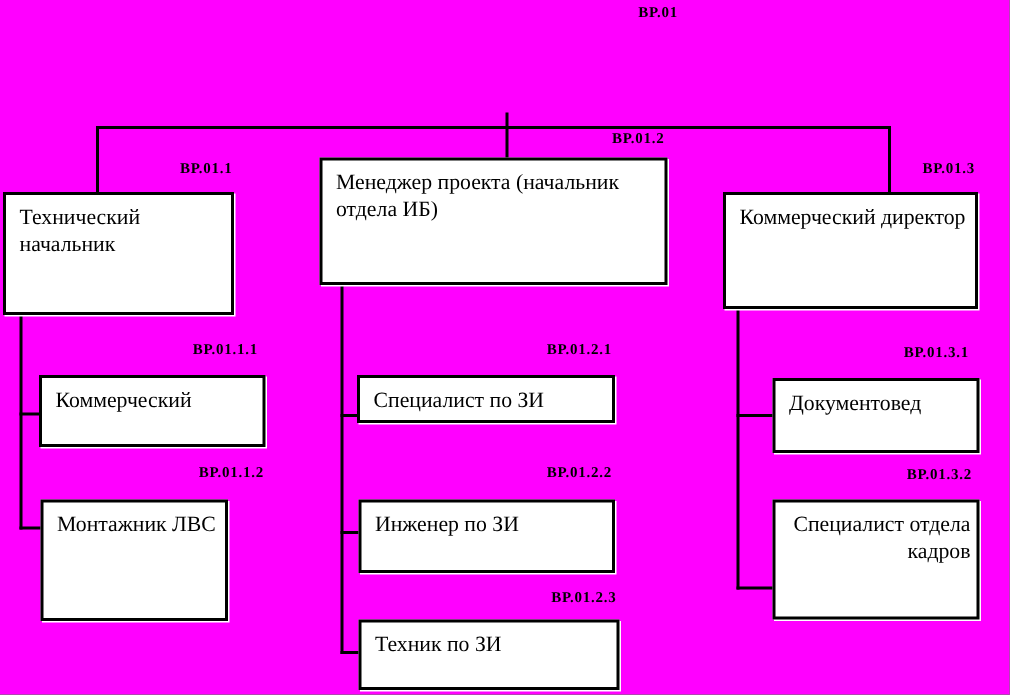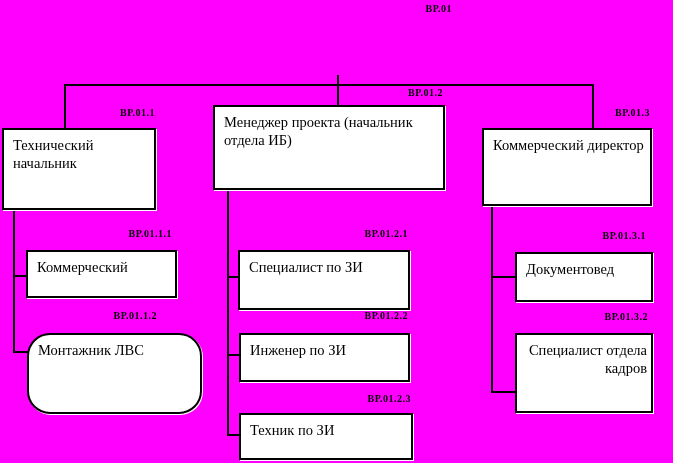--- a/index.html
+++ b/index.html
@@ -68,39 +68,39 @@
 
   <div class="vline" style="left:491px; top:206px; height:187px;"></div>
   <div class="hline" style="left:491px; top:276px; width:25px;"></div>
   <div class="hline" style="left:491px; top:391px; width:25px;"></div>
 
   <div class="code" style="right:221px; top:3px;">ВР.01</div>
   <div class="code" style="right:518px; top:107px;">ВР.01.1</div>
   <div class="code" style="right:230px; top:87px;">ВР.01.2</div>
   <div class="code" style="right:23px;  top:107px;">ВР.01.3</div>
   <div class="code" style="right:501px; top:228px;">ВР.01.1.1</div>
-  <div class="code" style="right:516px; top:310px;">ВР.01.1.2</div>
+  <div class="code" style="right:497px; top:310px;">ВР.01.1.2</div>
   <div class="code" style="right:265px; top:228px;">ВР.01.2.1</div>
   <div class="code" style="right:265px; top:310px;">ВР.01.2.2</div>
   <div class="code" style="right:262px; top:393px;">ВР.01.2.3</div>
   <div class="code" style="right:27px;  top:230px;">ВР.01.3.1</div>
   <div class="code" style="right:25px;  top:311px;">ВР.01.3.2</div>
 
 
   <div class="box" style="left:2px;   top:128px; width:154px; height:82px;">Технический начальник</div>
 
   <div class="box" style="left:213px; top:105px; width:232px; height:85px;">Менеджер проекта (начальник отдела ИБ)</div>
 
   <div class="box" style="left:482px; top:128px; width:170px; height:78px;">Коммерческий директор</div>
 
   <div class="box" style="left:26px;  top:250px; width:151px; height:48px;">Коммерческий</div>
 
-  <div class="box" style="left:27px;  top:333px; width:175px; height:81px;border-radius:23px;">Монтажник ЛВС</div>
+  <div class="box" style="left:27px;  top:333px; width:125px; height:81px;">Монтажник ЛВС</div>
 
-  <div class="box" style="left:238px; top:250px; width:172px; height:60px;">Специалист по ЗИ</div>
+  <div class="box" style="left:238px; top:250px; width:172px; height:32px;">Специалист по ЗИ</div>
 
   <div class="box" style="left:239px; top:333px; width:171px; height:49px;">Инженер по ЗИ</div>
 
   <div class="box" style="left:239px; top:413px; width:174px; height:47px;">Техник по ЗИ</div>
 
   <div class="box" style="left:515px; top:252px; width:138px; height:50px;">Документовед</div>
 
   <div class="box" style="left:515px; top:333px; width:138px; height:80px;text-align:right;">Специалист отдела кадров</div>
 
 </div>

